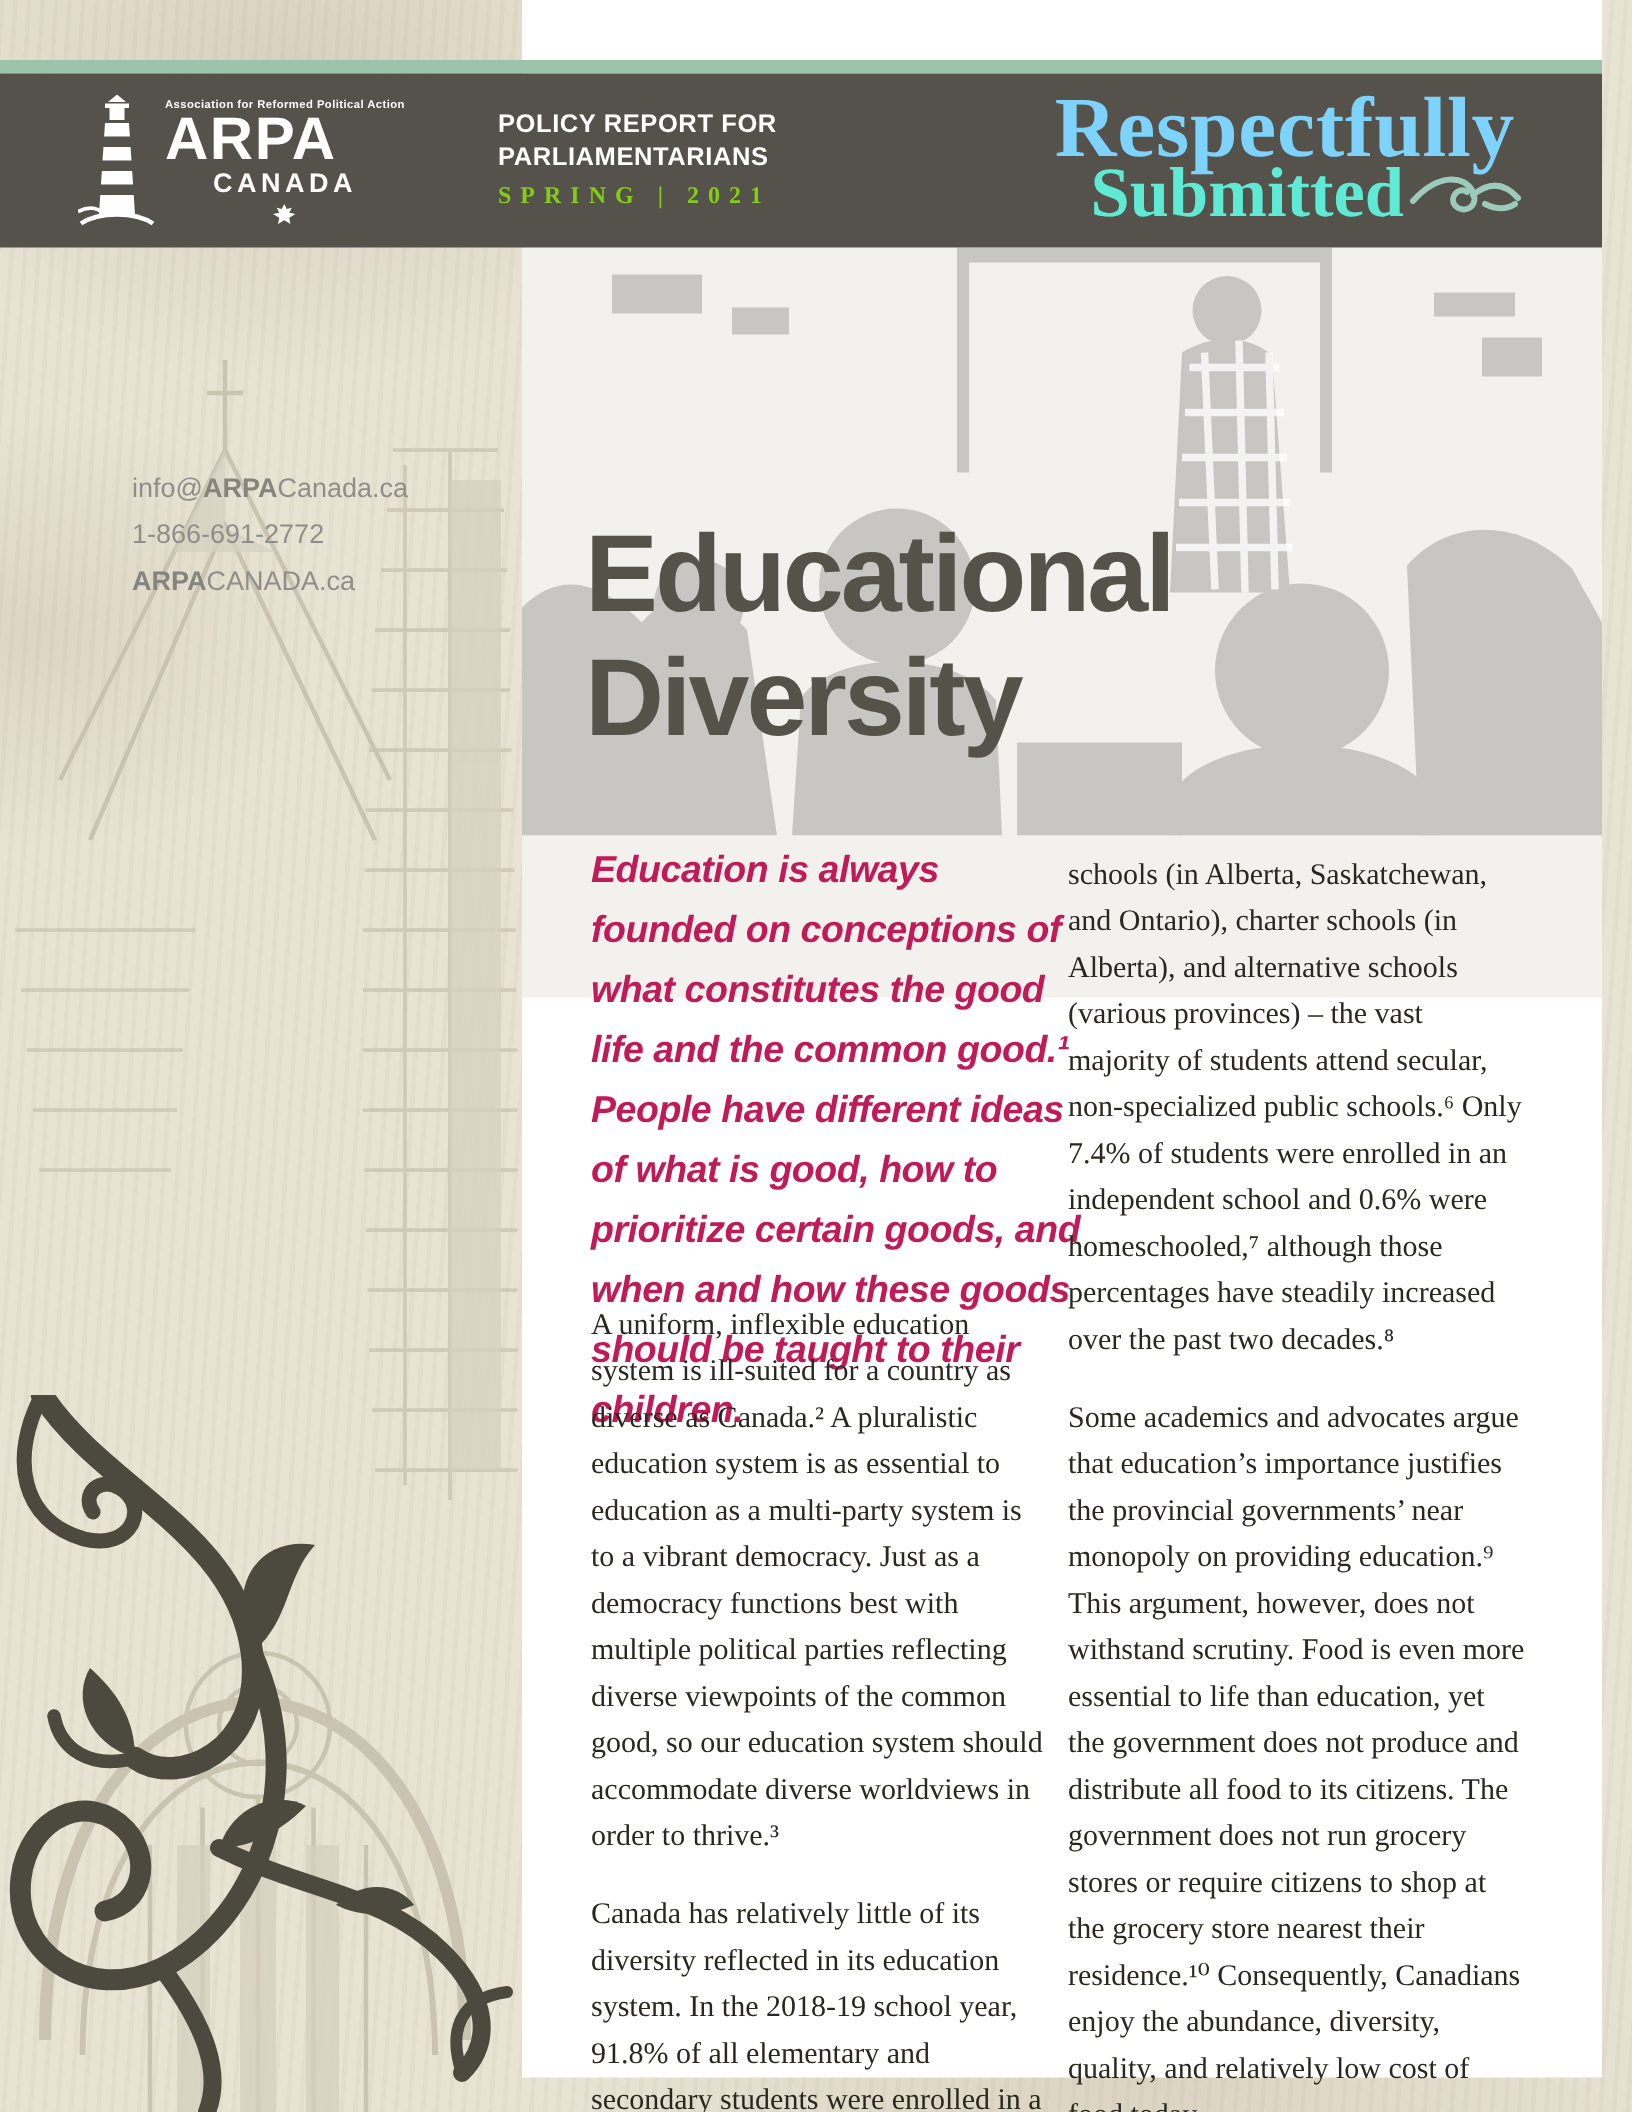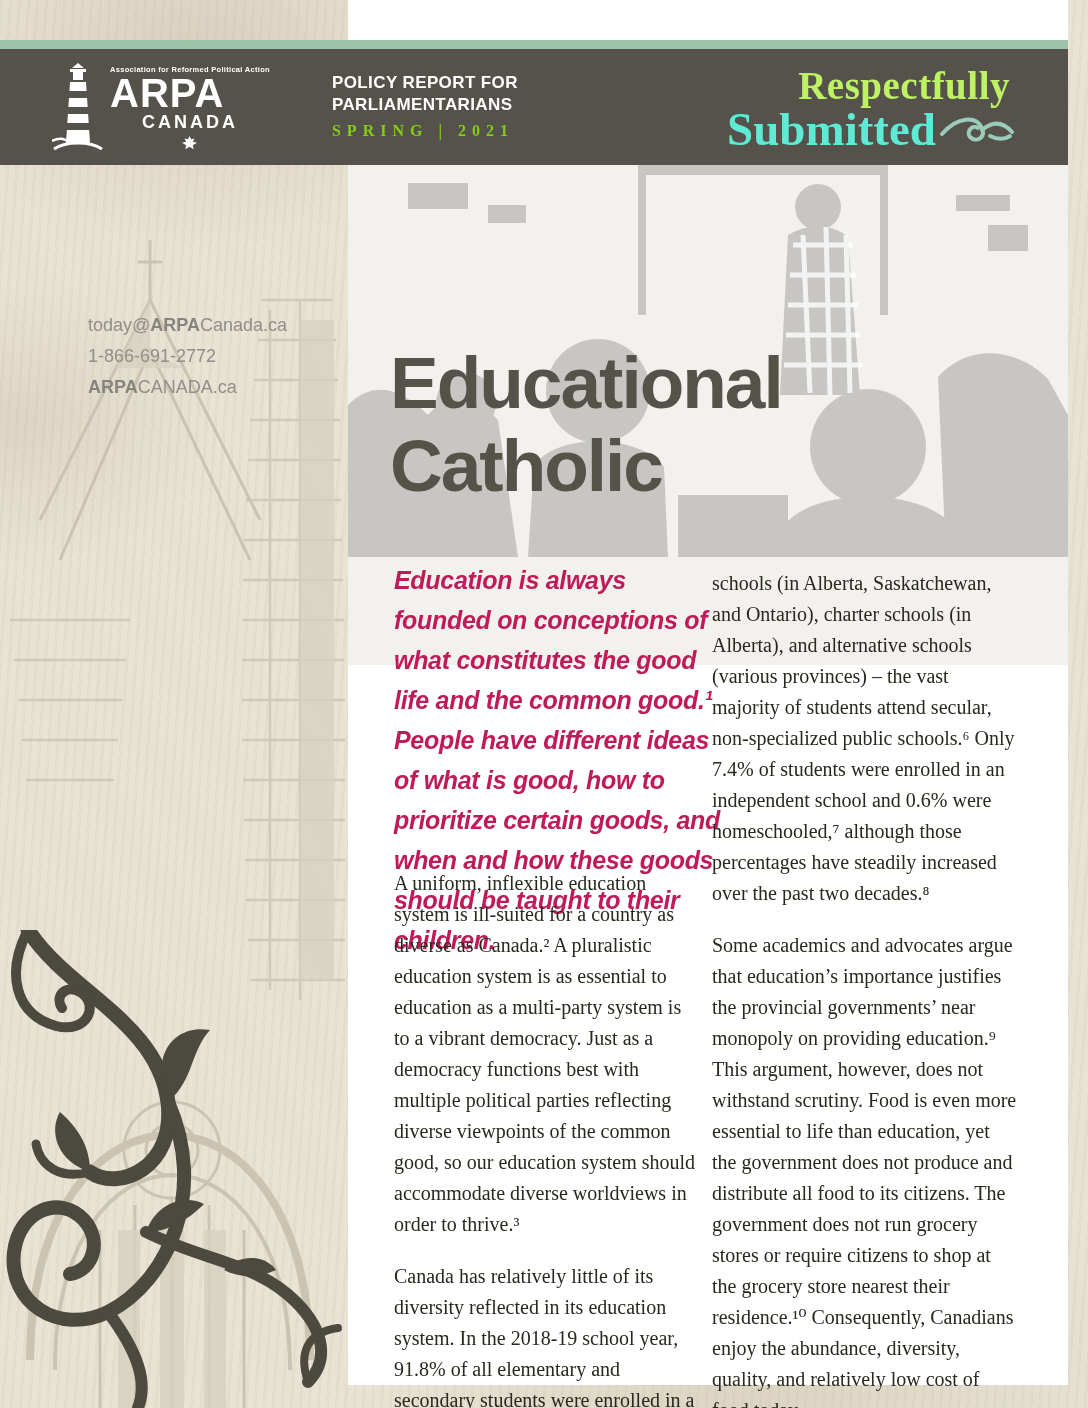--- a/index.html
+++ b/index.html
@@ -30,21 +30,21 @@
   .logo-text { margin-left:6px; color:#fff; font-family:"Liberation Sans","DejaVu Sans",sans-serif; }
   .org-small { font-size:7.5px; font-weight:700; letter-spacing:.3px; margin-bottom:1px; }
   .org-name { font-size:40px; line-height:36px; font-weight:700; letter-spacing:1px; }
   .org-country { font-size:18px; font-weight:700; letter-spacing:3px; display:flex; align-items:center; justify-content:flex-end; gap:3px; margin-top:1px;flex-direction:column; }
   .report-block { margin-left:30px; color:#fff; font-family:"Liberation Sans","DejaVu Sans",sans-serif;
                   font-size:17px; font-weight:700; line-height:22px; letter-spacing:.4px; }
   .season { margin-top:4px; font-family:Liberation Serif, serif; font-size:16px;
             font-weight:700; letter-spacing:6px; color:#84cc16; }
   .masthead { margin-left:auto; margin-right:58px; text-align:right;
               font-family:"Liberation Serif","DejaVu Serif",serif; font-weight:700; }
-  .m1 { color:#bef264; font-size:39px; line-height:44px; letter-spacing:.5px; }
+  .m1 { color:#7dd3fc; font-size:57px; line-height:44px; letter-spacing:.5px; }
   .m2 { color:#5eead4; font-size:47px; line-height:42px; margin-right:-4px; display:flex; align-items:center; justify-content:flex-end; }
 
   
   .contact { position:absolute; left:88px; top:310px; z-index:4;
              font-family:"Liberation Sans","DejaVu Sans",sans-serif; font-size:18px; line-height:31px; color:#8f8e8a; }
   .contact b { font-weight:700; color:#85847f; }
 
   
   .hero { position:absolute; left:348px; top:165px; width:720px; height:500px; z-index:5; background:#f2f1ee; overflow:hidden; }
   .hero-title { position:absolute; left:42px; top:176px; z-index:2;
@@ -133,21 +133,21 @@
         <rect x="330" y="330" width="110" height="62"></rect>
         <path d="M60 300 h90 v10 h-90 z"></path>
       </g>
       <g stroke="#ffffff" stroke-width="5" opacity=".8">
         <path d="M445 80 L505 80 M442 110 L508 110 M440 140 L510 140 M438 170 L512 170 M436 200 L514 200"></path>
         <path d="M455 70 L462 228 M478 62 L482 230 M498 70 L502 228"></path>
       </g>
     </svg>
     <div class="hero-title">
       <div>Educational</div>
-      <div>Catholic</div>
+      <div>Diversity</div>
     </div>
   </div>
 
   <div class="stripe"></div>
   <div class="band">
     <div class="logo-row">
       <svg width="52" height="88" viewBox="0 0 52 88">
         <g fill="#ffffff">
           <path d="M20 5 h12 l-6 -5 Z"></path>
           <rect x="18" y="6" width="16" height="3"></rect>
@@ -187,21 +187,21 @@
             <path d="M2 22 C18 4 36 4 42 16 C46 26 36 31 30 25 C26 20 32 12 38 16"></path>
             <path d="M42 18 C54 8 64 11 72 20"></path>
             <path d="M50 24 C58 28 64 28 70 24"></path>
           </g>
         </svg>
       </div>
     </div>
   </div>
 
   <div class="contact">
-    <div><span>today@</span><b>ARPA</b><span>Canada.ca</span></div>
+    <div><span>info@</span><b>ARPA</b><span>Canada.ca</span></div>
     <div>1-866-691-2772</div>
     <div><b>ARPA</b><span>CANADA.ca</span></div>
   </div>
 
   <div class="intro">Education is always founded on conceptions of what constitutes the good life and the common good.¹ People have different ideas of what is good, how to prioritize certain goods, and when and how these goods should be taught to their children.</div>
 
   <div class="col col-left">
     <p>A uniform, inflexible education system is ill-suited for a country as diverse as Canada.² A pluralistic education system is as essential to education as a multi-party system is to a vibrant democracy. Just as a democracy functions best with multiple political parties reflecting diverse viewpoints of the common good, so our education system should accommodate diverse worldviews in order to thrive.³</p>
     <p>Canada has relatively little of its diversity reflected in its education system. In the 2018-19 school year, 91.8% of all elementary and secondary students were enrolled in a public school.⁴,⁵ Although there is some diversity within public schools – francophone schools, Catholic</p>
   </div>

